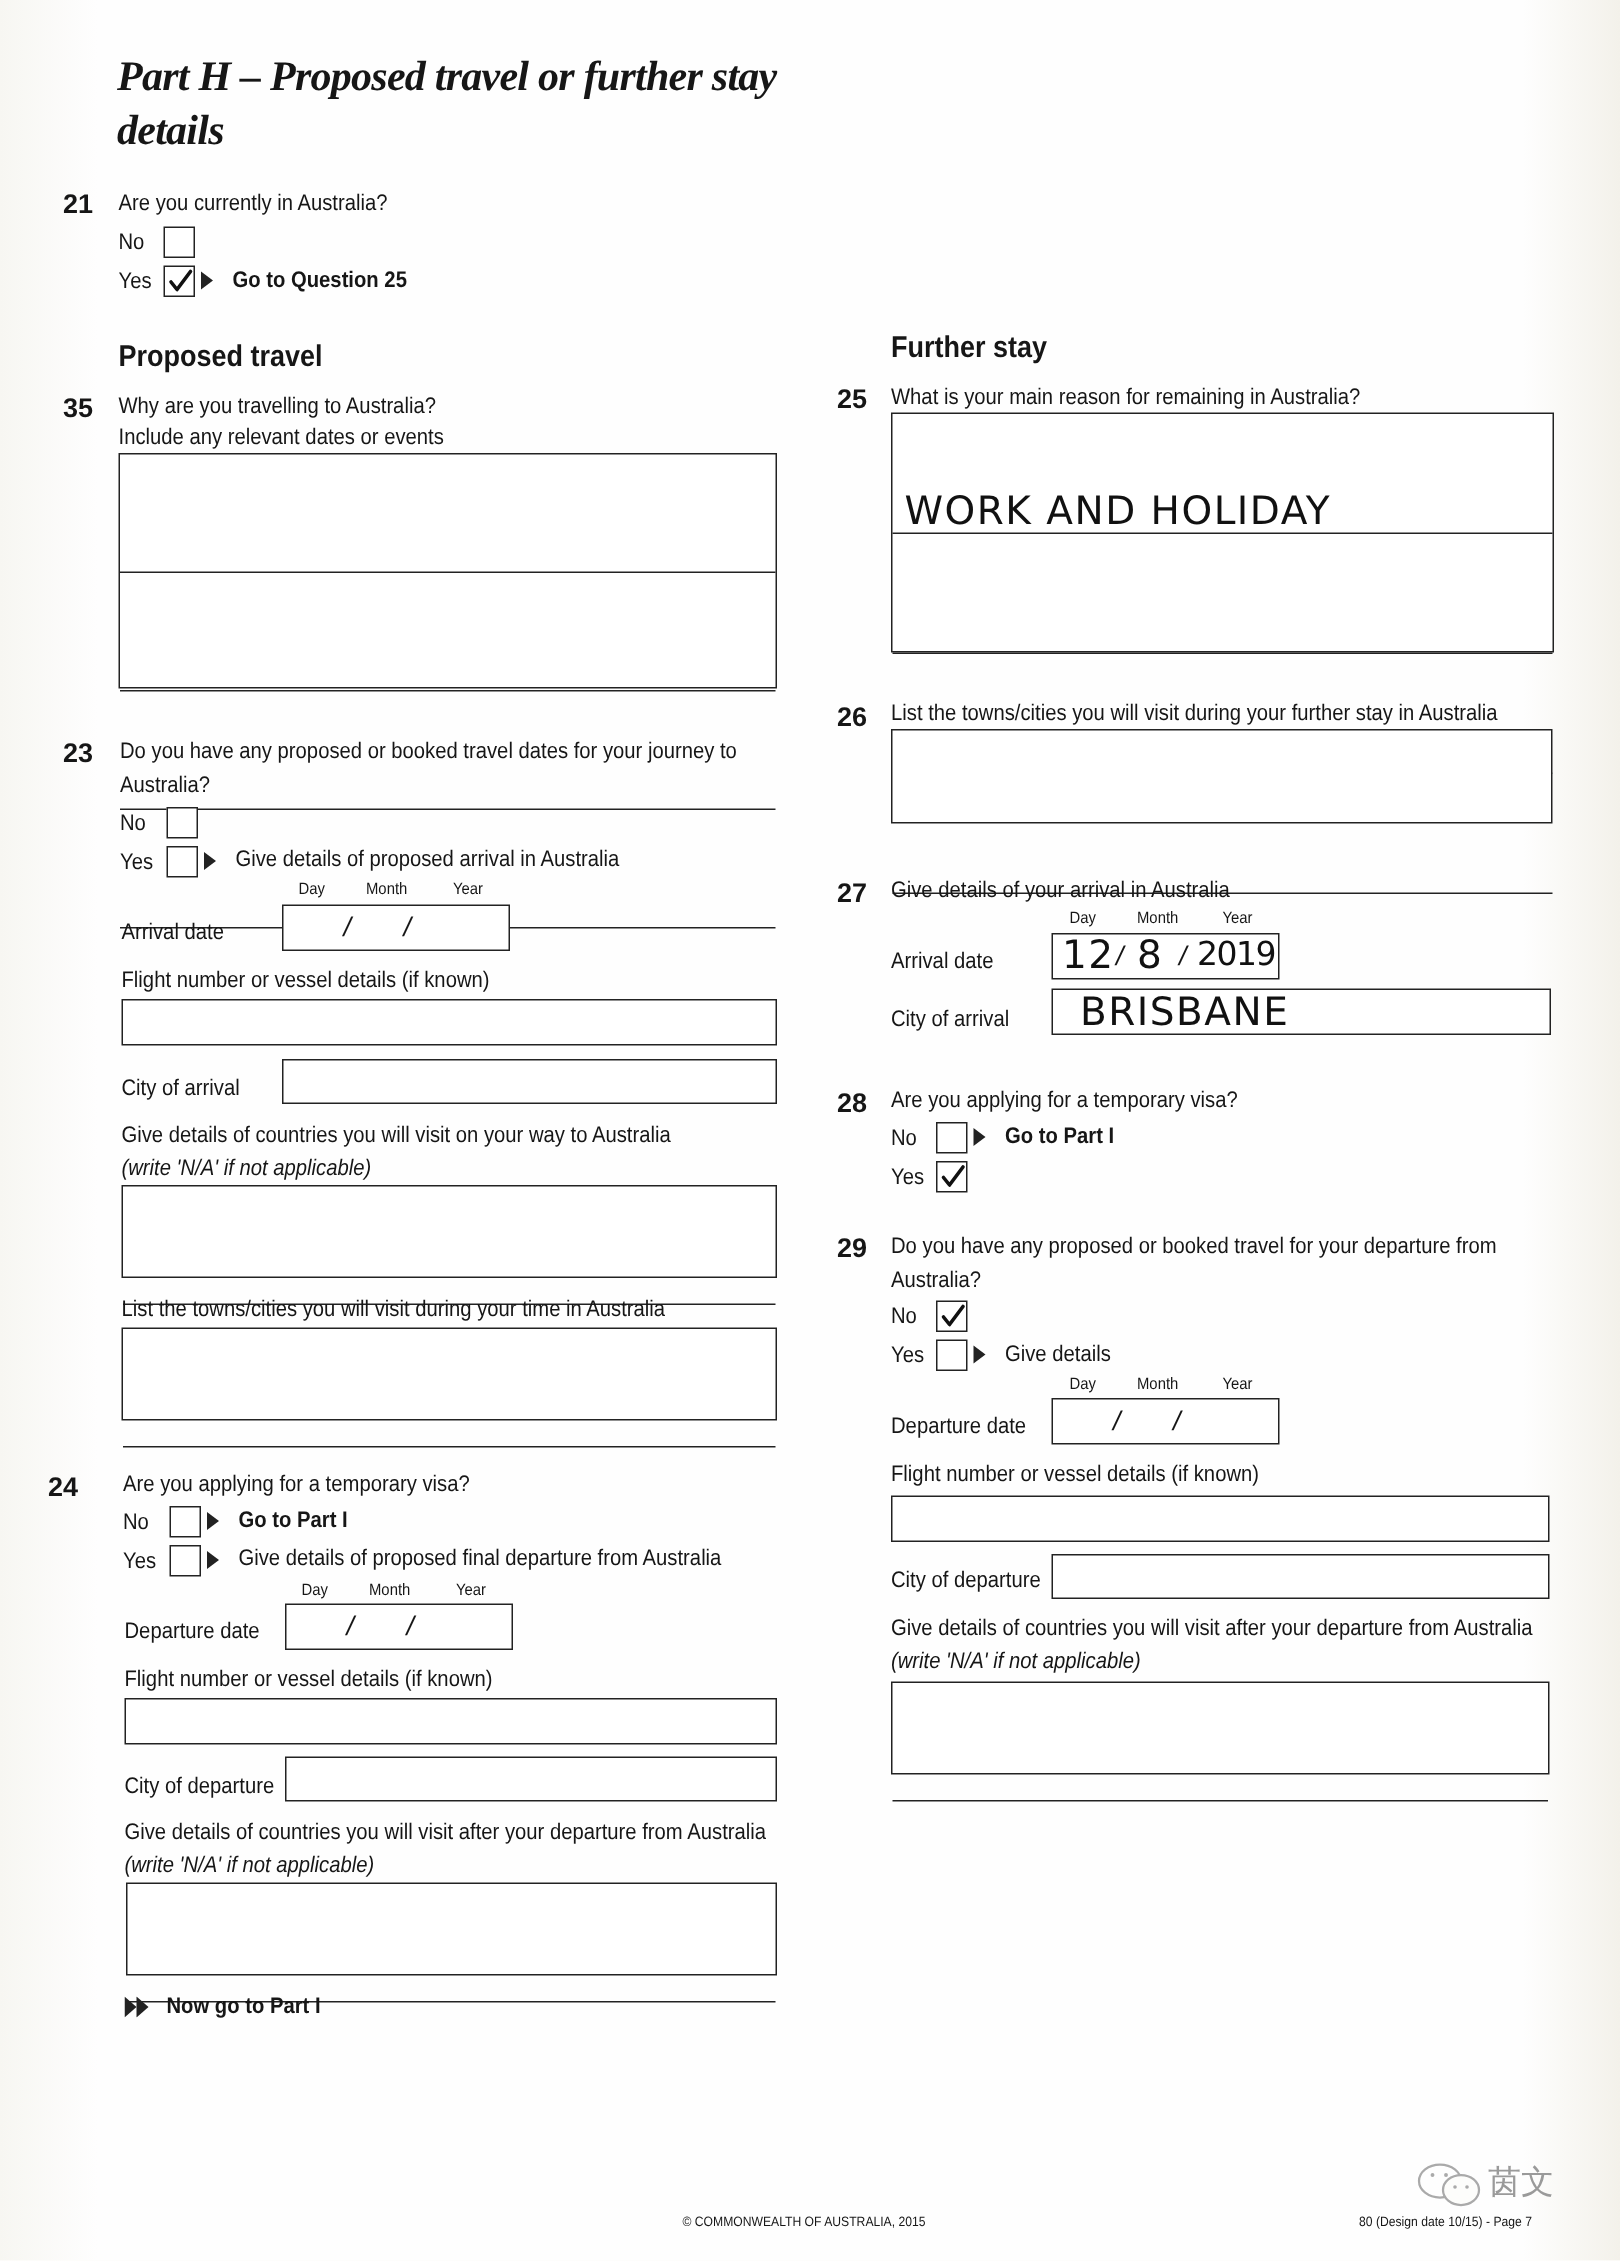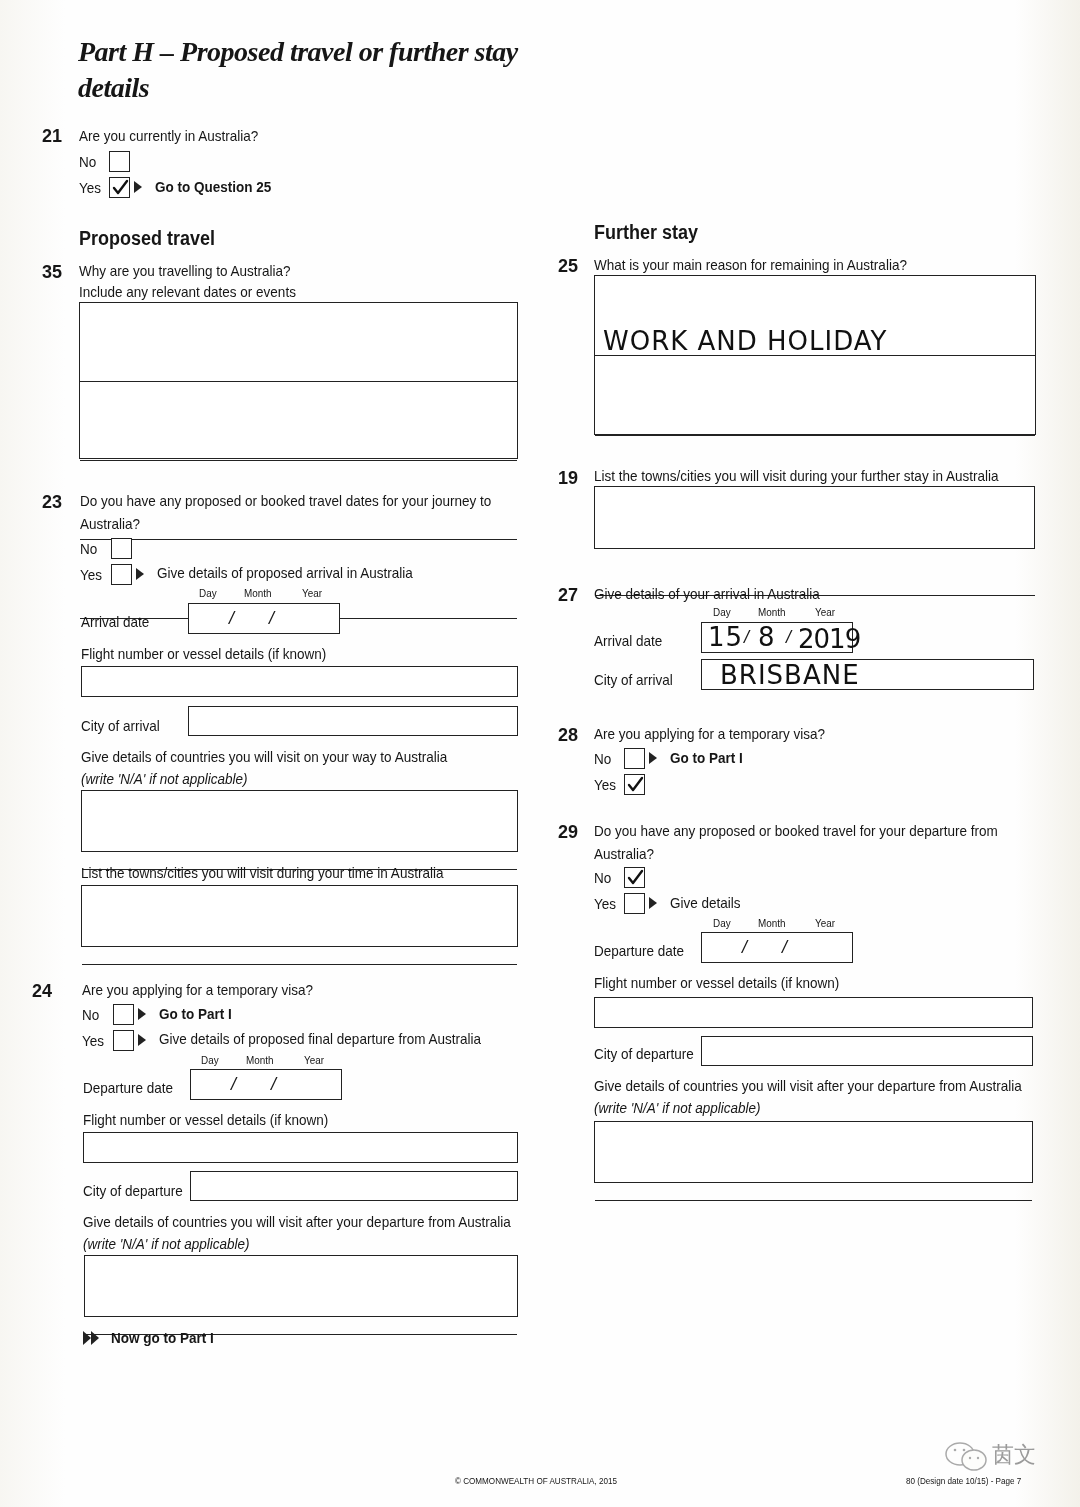--- a/index.html
+++ b/index.html
@@ -135,38 +135,38 @@
   <div class="abs box" style="left:594px;top:275px;width:442px;height:160px;">
     <div class="row" style="height:32px;position:relative;">
       <span class="abs hand" style="left:8px;top:2px;">WORK AND HOLIDAY</span>
     </div>
     <div class="row" style="height:32px;"></div>
     <div class="row" style="height:32px;"></div>
     <div class="row" style="height:32px;"></div>
     <div class="row" style="height:29px;"></div>
   </div>
 
-  <div class="abs qnum" style="left:558px;top:468px;">19</div>
+  <div class="abs qnum" style="left:558px;top:468px;">26</div>
   <div class="abs q" style="left:594px;top:465px;">List the towns/cities you will visit during your further stay in Australia</div>
   <div class="abs box" style="left:594px;top:486px;width:441px;height:63px;">
     <div class="row" style="height:30px;"></div>
   </div>
 
   <div class="abs qnum" style="left:558px;top:585px;">27</div>
   <div class="abs q" style="left:594px;top:583px;">Give details of your arrival in Australia</div>
   <div class="abs dmy" style="left:713px;top:606px;">Day</div>
   <div class="abs dmy" style="left:758px;top:606px;">Month</div>
   <div class="abs dmy" style="left:815px;top:606px;">Year</div>
   <div class="abs lbl" style="left:594px;top:632px;">Arrival date</div>
   <div class="abs box" style="left:701px;top:622px;width:152px;height:31px;">
-    <span class="abs hand" style="left:6px;top:-1px;">15</span>
+    <span class="abs hand" style="left:6px;top:-1px;">12</span>
     <span class="abs slash" style="left:42px;top:4px;">/</span>
     <span class="abs hand" style="left:56px;top:-1px;">8</span>
     <span class="abs slash" style="left:84px;top:4px;">/</span>
-    <span class="abs hand" style="left:96px;top:1px;font-size:26px;letter-spacing:-1px;">2019</span>
+    <span class="abs hand" style="left:96px;top:1px;font-size:22px;letter-spacing:-1px;">2019</span>
   </div>
   <div class="abs lbl" style="left:594px;top:671px;">City of arrival</div>
   <div class="abs box" style="left:701px;top:659px;width:333px;height:31px;">
     <span class="abs hand" style="left:18px;top:0px;">BRISBANE</span>
   </div>
 
   <div class="abs qnum" style="left:558px;top:725px;">28</div>
   <div class="abs q" style="left:594px;top:723px;">Are you applying for a temporary visa?</div>
   <div class="abs lbl" style="left:594px;top:750px;">No</div>
   <div class="abs cb" style="left:624px;top:748px;"></div>

